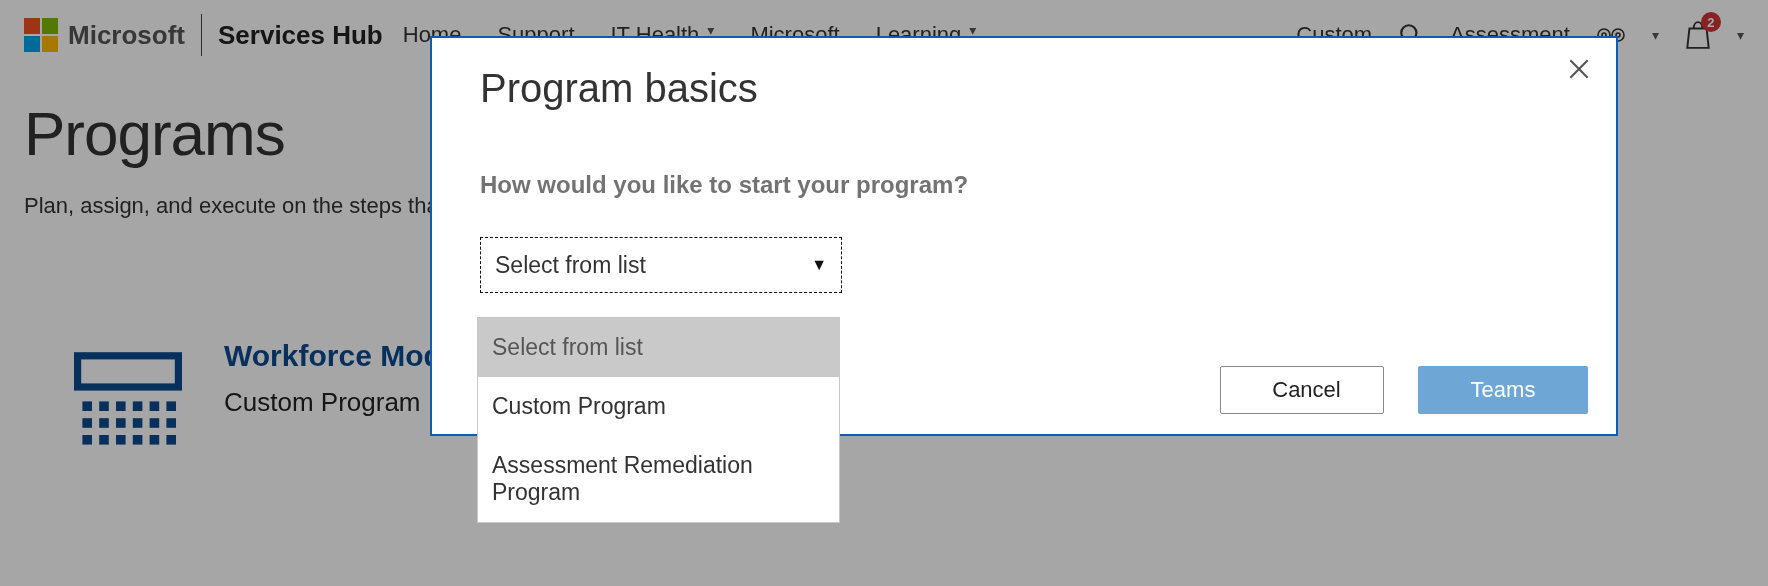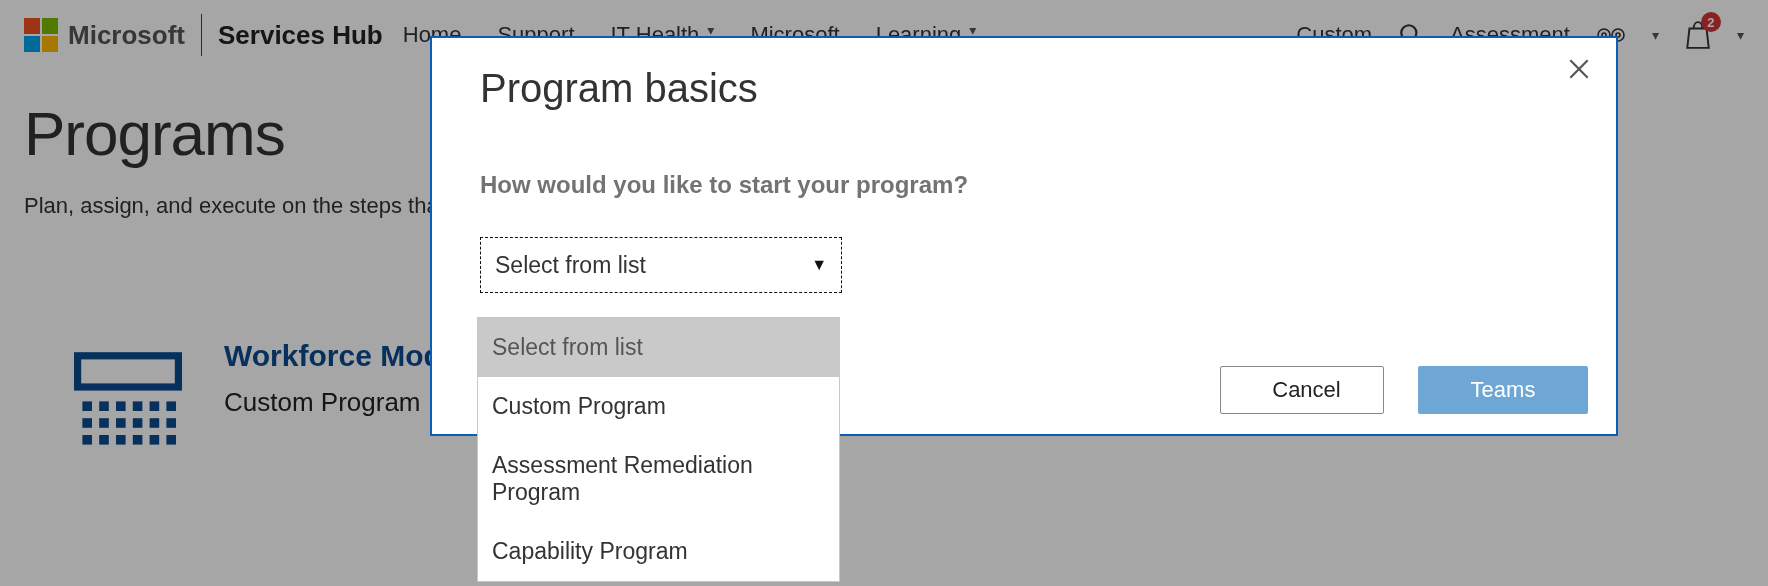--- a/index.html
+++ b/index.html
@@ -191,15 +191,14 @@
     <div class="modal-actions">
       <button class="btn btn-cancel">Cancel</button>
       <button class="btn btn-next">Teams</button>
     </div>
   </div>
 
   <div class="dropdown">
     <div class="dropdown-item placeholder">Select from list</div>
     <div class="dropdown-item">Custom Program</div>
     <div class="dropdown-item">Assessment Remediation Program</div>
-    <div class="dropdown-item">Capability Program</div>
   </div>
 </div>
 
 </body></html>

